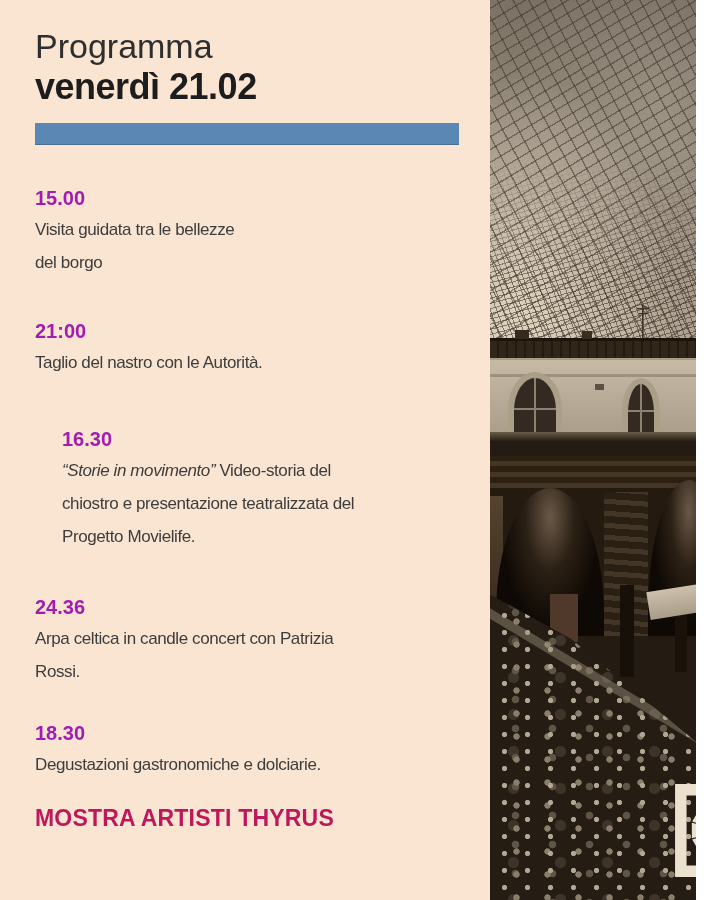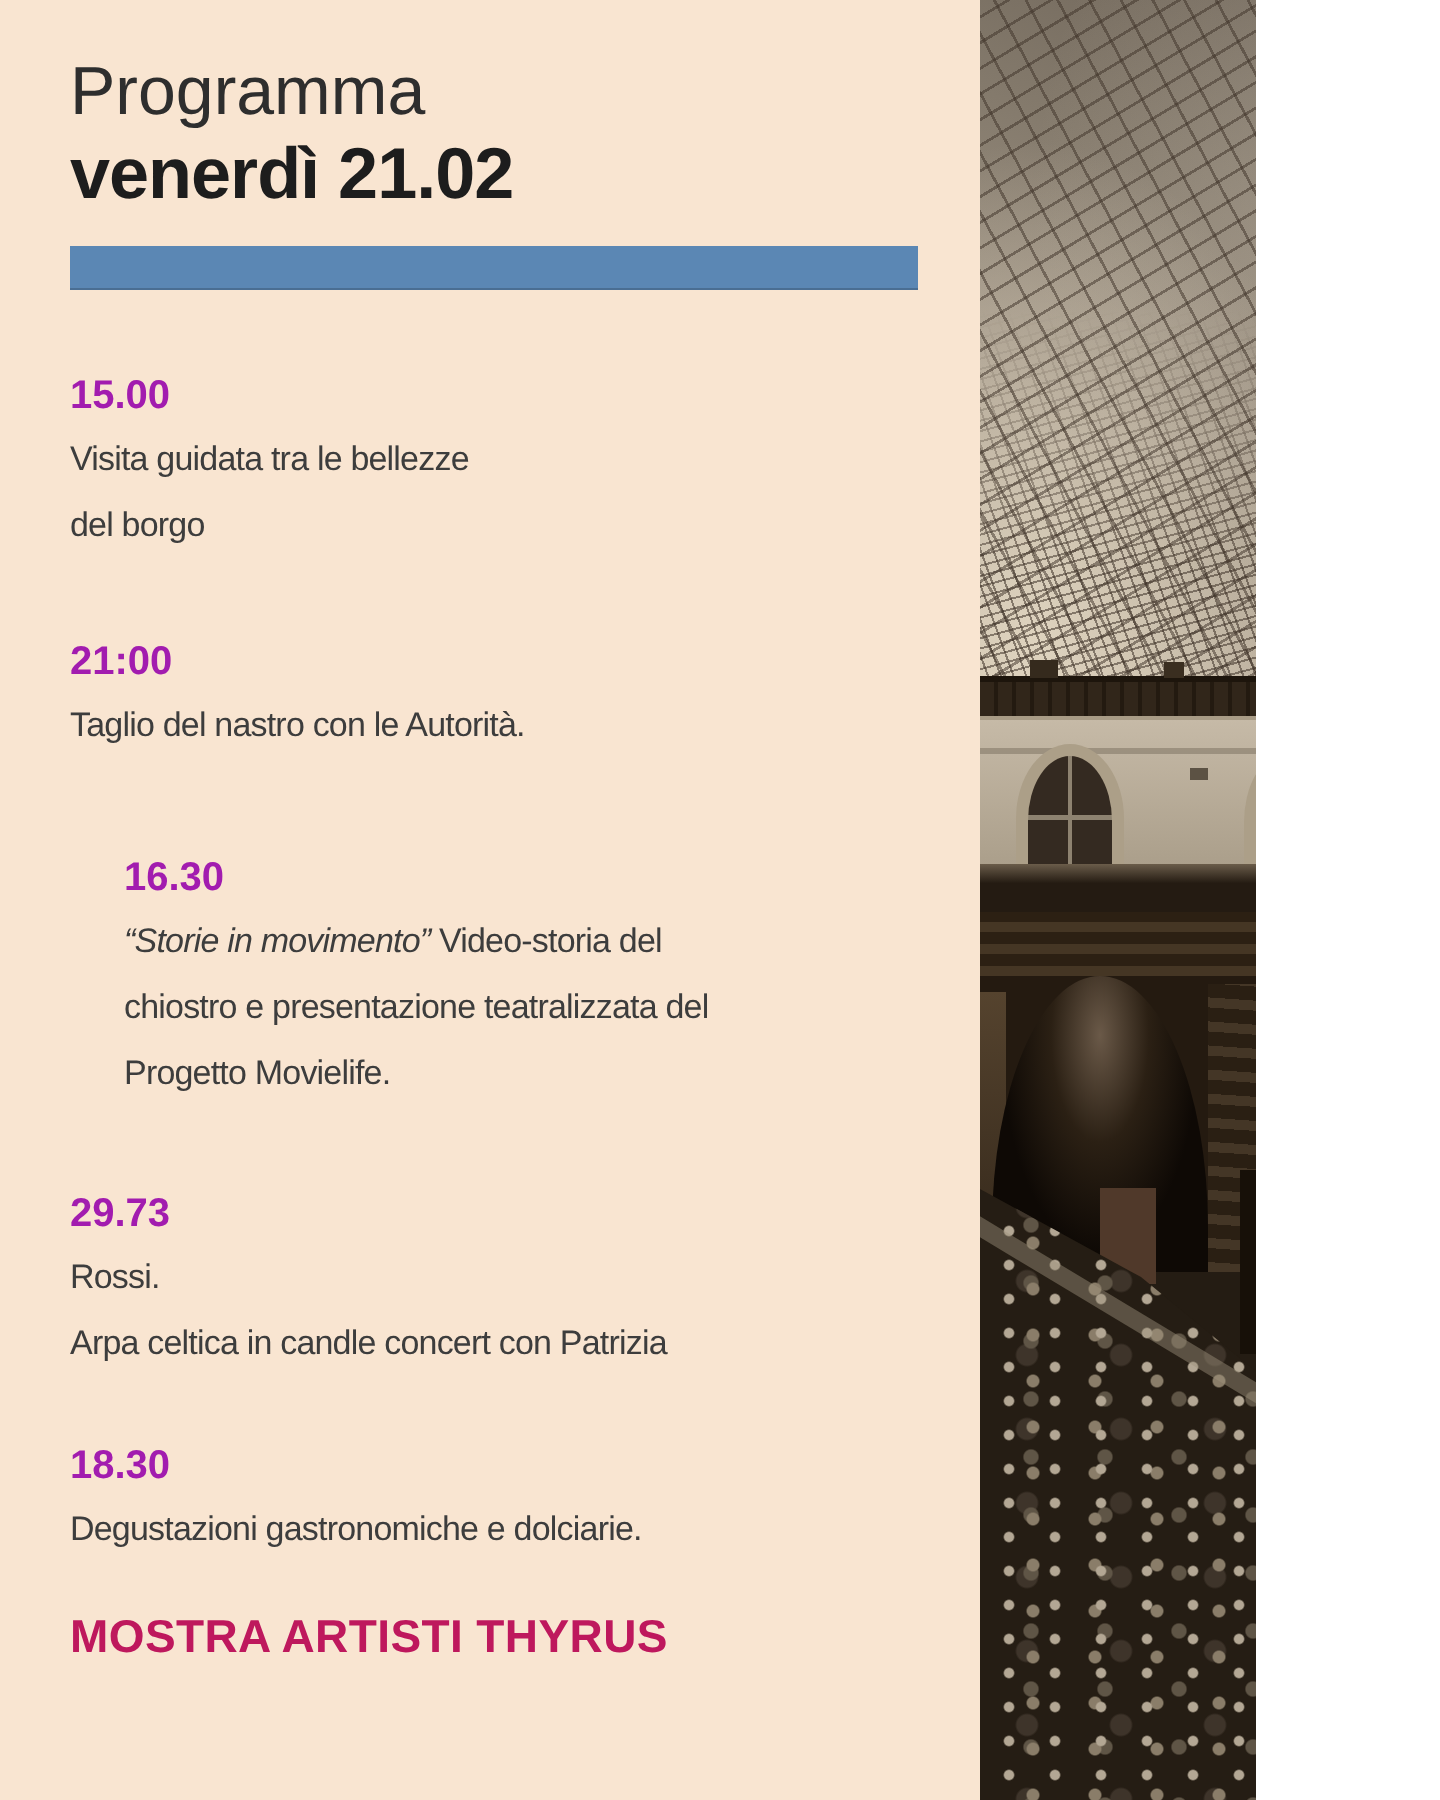--- a/index.html
+++ b/index.html
@@ -1,19 +1,19 @@
 <!DOCTYPE html>
 <html><head>
 <meta charset="utf-8">
 <style>
   * { margin:0; padding:0; box-sizing:border-box; }
   html,body { width:720px; height:900px; }
   body { font-family:"Liberation Sans", sans-serif; }
 
-  .poster { position:relative; width:628px; height:900px; overflow:hidden;
+  .poster { position:relative; width:696px; height:900px; overflow:hidden;
             background:#f9e5d1; }
 
   
   .left { position:absolute; left:0; top:0; width:490px; height:900px;
           padding:26px 0 0 35px; color:#2a2a2a; }
 
   .title    { font-size:34px; line-height:40px; font-weight:400; color:#2e2e2e; }
   .subtitle { font-size:36px; line-height:42px; font-weight:700; color:#1d1d1d;
               letter-spacing:-0.5px; }
   .bar { margin-top:15px; width:424px; height:22px; background:#5b87b4;
@@ -139,23 +139,23 @@
     </div>
 
     <div class="item mt3">
       <div class="time">16.30</div>
       <div class="line"><span class="it">“Storie in movimento”</span><span> Video-storia del</span></div>
       <div class="line">chiostro e presentazione teatralizzata del</div>
       <div class="line">Progetto Movielife.</div>
     </div>
 
     <div class="item mt4">
-      <div class="time">29.73</div>
+      <div class="time">24.36</div>
+      <div class="line">Arpa celtica in candle concert con Patrizia</div>
       <div class="line">Rossi.</div>
-      <div class="line">Arpa celtica in candle concert con Patrizia</div>
     </div>
 
     <div class="item mt5">
       <div class="time">18.30</div>
       <div class="line">Degustazioni gastronomiche e dolciarie.</div>
     </div>
 
     <div class="mostra">MOSTRA ARTISTI THYRUS</div>
   </div>
 

